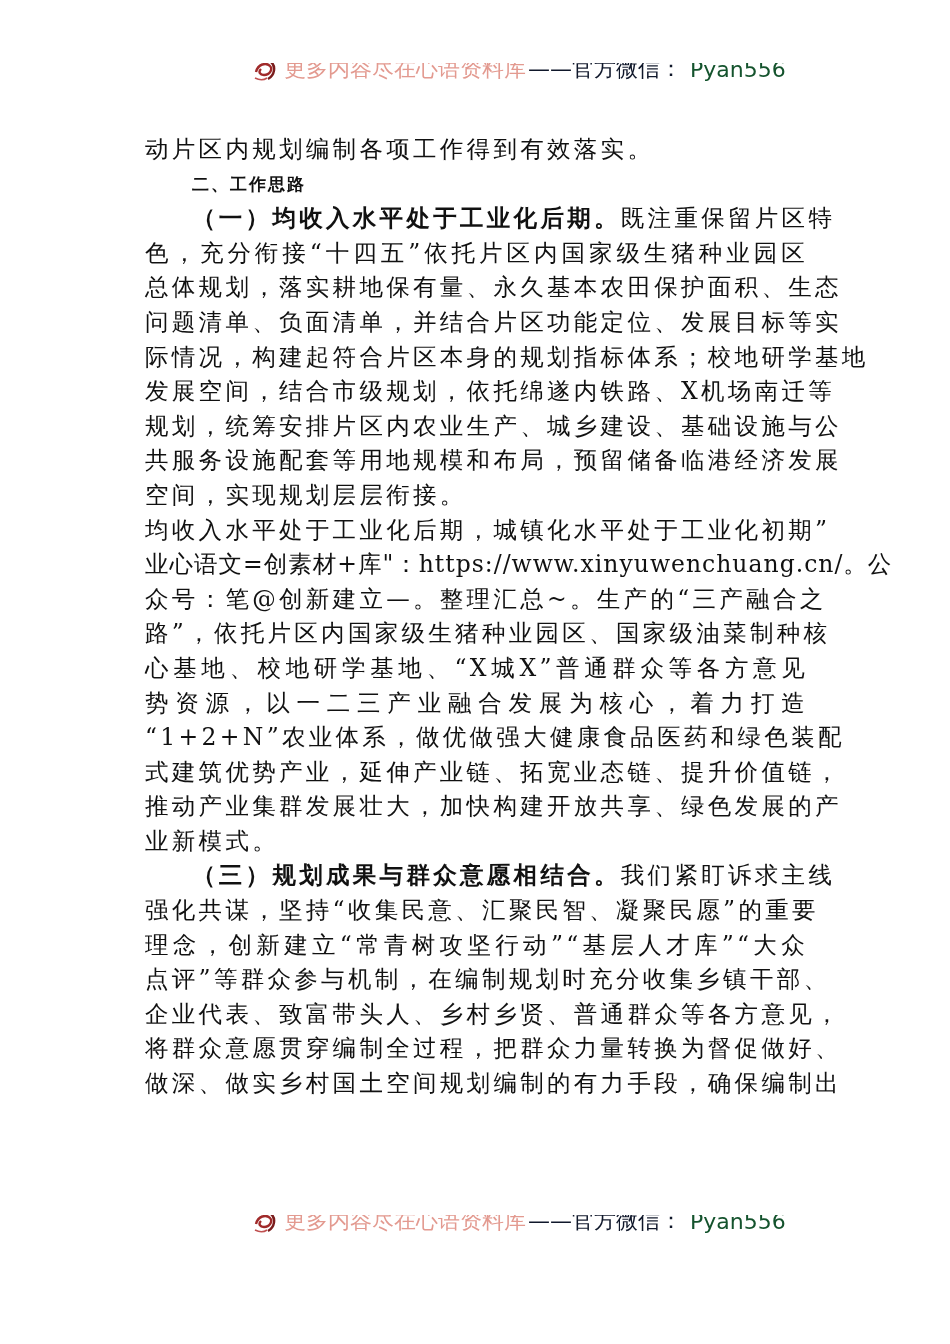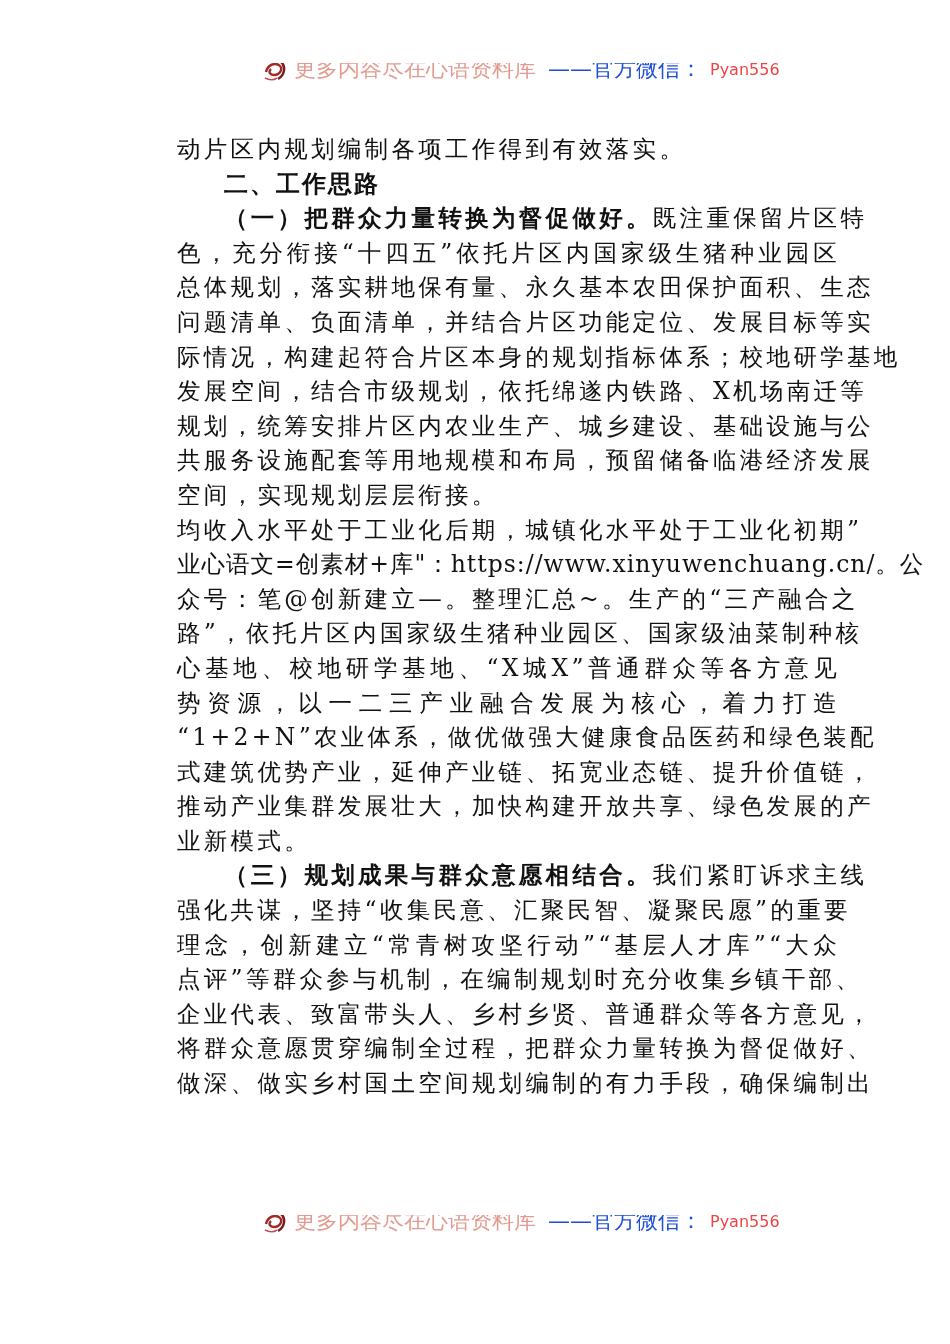--- a/index.html
+++ b/index.html
@@ -10,66 +10,65 @@
     body {
       width: 950px;
       height: 1344px;
       position: relative;
       overflow: hidden;
       font-family: "DejaVu Serif", "Liberation Serif", serif;
       color: #111111;
     }
     .watermark {
       position: absolute;
-      left: 262px;
+      left: 252px;
       height: 30px;
       display: flex;
       align-items: center;
       white-space: nowrap;
       overflow: hidden;
       font-family: "DejaVu Sans", "Liberation Sans", sans-serif;
       font-size: 22px;
       letter-spacing: 0px;
     }
     .watermark.top { top: 54px; clip-path: inset(9px 0 0 0); }
     .watermark.bottom { top: 1206px; clip-path: inset(9px 0 0 0); }
     .wm-logo {
       width: 26px;
       height: 26px;
       margin-right: 6px;
       flex: 0 0 auto;
     }
     .wm-red { color: #e39a90; }
-    .wm-gray { color: #1d4ed8; margin-left: 12px; }
-    .wm-id { color: #ef4444; margin-left: 8px; font-size: 16px; }
+    .wm-gray { color: #0f172a; margin-left: 2px; }
+    .wm-id { color: #14532d; margin-left: 8px; font-size: 22px; }
 
     .content {
       position: absolute;
       left: 145px;
       top: 132px;
       width: 663px;
       font-size: 23.5px;
       line-height: 34.6px;
       letter-spacing: 3.3px;
-      margin-left: 32px;
     }
     .line {
       display: block;
       height: 34.6px;
       white-space: nowrap;
       text-align: justify;
       text-align-last: justify;
     }
     .line.last { text-align-last: left; }
     .line.indent { padding-left: 47px; }
     .heading {
       font-family: "DejaVu Sans", "Liberation Sans", sans-serif;
       font-weight: bold;
       letter-spacing: 2px;
-      font-size: 24px;
+      font-size: 17px;
     }
     .bold-lead {
       font-weight: bold;
     }
   </style>
 </head>
 <body>
 
 <div class="watermark top">
   <svg class="wm-logo" viewBox="0 0 26 26">
@@ -79,21 +78,21 @@
   </svg>
   <span class="wm-red">更多内容尽在心语资料库</span>
   <span class="wm-gray">——官方微信：</span>
   <span class="wm-id">Pyan556</span>
 </div>
 
 <div class="content">
   <span class="line last">动片区内规划编制各项工作得到有效落实。</span>
   <span class="line last indent heading">二、工作思路</span>
 
-  <span class="line indent"><b class="bold-lead">（一）把群众力量转换为督促做好。</b><span>既注重保留片区特</span></span>
+  <span class="line indent"><b class="bold-lead">（一）均收入水平处于工业化后期。</b><span>既注重保留片区特</span></span>
   <span class="line">色，充分衔接“十四五”依托片区内国家级生猪种业园区</span>
   <span class="line">总体规划，落实耕地保有量、永久基本农田保护面积、生态</span>
   <span class="line">问题清单、负面清单，并结合片区功能定位、发展目标等实</span>
   <span class="line">际情况，构建起符合片区本身的规划指标体系；校地研学基地</span>
   <span class="line">发展空间，结合市级规划，依托绵遂内铁路、X机场南迁等</span>
   <span class="line">规划，统筹安排片区内农业生产、城乡建设、基础设施与公</span>
   <span class="line">共服务设施配套等用地规模和布局，预留储备临港经济发展</span>
   <span class="line last">空间，实现规划层层衔接。</span>
 
   <span class="line">均收入水平处于工业化后期，城镇化水平处于工业化初期”</span>

